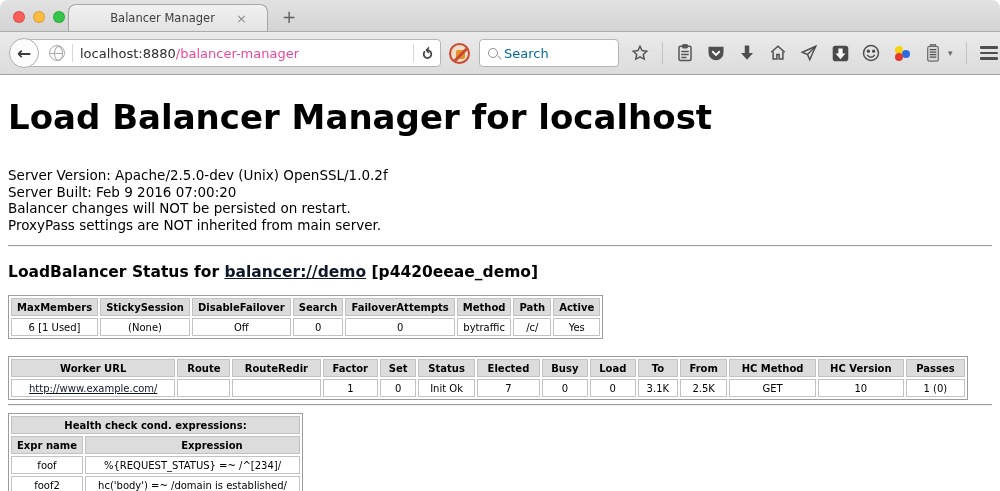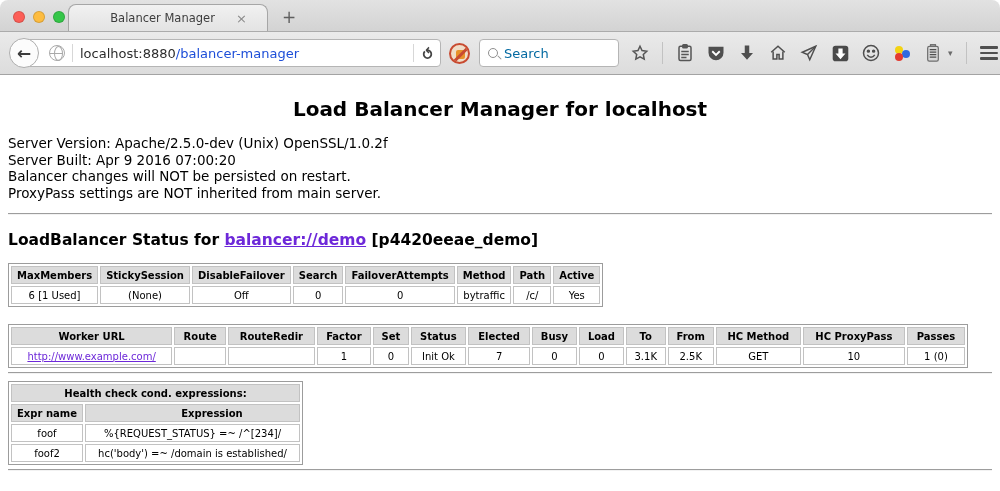--- a/index.html
+++ b/index.html
@@ -27,21 +27,21 @@
   .urlbar { position:absolute; left:15px; top:1px; width:417px; height:28px; background:#fff;
             border:1px solid #b5b5b5; border-radius:4px; display:flex; align-items:center; padding:0 6px 0 24px; }
   .back-btn { position:absolute; left:0; top:0; width:30px; height:30px; border-radius:50%; background:#fcfcfc;
               border:1px solid #aeaeae; display:flex; align-items:center; justify-content:center; z-index:2;
               font-size:17px; color:#3c3c3c; font-weight:bold; }
   .globe { width:16px; height:16px; border-radius:50%; border:1.5px solid #a9a9a9; position:relative; flex:none; margin-right:7px; }
   .globe:before { content:""; position:absolute; left:50%; top:0; width:7px; height:13px; margin-left:-3.5px;
                   border:1px solid #a9a9a9; border-radius:50%; }
   .globe:after { content:""; position:absolute; left:0; top:50%; width:13px; border-top:1px solid #a9a9a9; }
   .url-text { flex:1; font-size:13px; color:#2c2c2c; white-space:nowrap; overflow:hidden; }
-  .url-text .path { color:#1d4ed8; }
+  .url-text .path { color:#ec4899; }
   .mini-sep { width:1px; height:18px; background:#d7d7d7; margin:0 7px; flex:none; }
   .reload { font-size:15px; color:#444; font-weight:bold; transform:rotate(90deg) scaleX(-1); flex:none; }
 
   .block-icon { width:21px; height:21px; border-radius:50%; border:2px solid #c84b31; margin:0 9px 0 8px;
                 background:#f0ddc8; position:relative; overflow:hidden; flex:none; }
   .block-icon .blob { position:absolute; left:5px; top:5px; width:9px; height:9px; background:#e8922a; border-radius:2px; }
   .block-icon .slash { position:absolute; left:8px; top:-3px; width:2.5px; height:26px; background:#c84b31; transform:rotate(45deg); }
 
   .searchbar { width:140px; height:28px; background:#fff; border:1px solid #b5b5b5; border-radius:4px;
                display:flex; align-items:center; padding:0 8px; gap:6px; flex:none; }
@@ -57,25 +57,25 @@
   .dots { position:relative; width:18px; height:18px; }
   .dots i { position:absolute; width:8px; height:8px; border-radius:50%; }
   .dots .d1 { background:#f3d313; left:2px; top:2px; }
   .dots .d2 { background:#2f6ae0; left:9px; top:6px; }
   .dots .d3 { background:#e33a30; left:2px; top:9px; }
   .hamburger { width:18px; height:14px; display:flex; flex-direction:column; justify-content:space-between; }
   .hamburger i { height:2.6px; background:#4f4f4f; border-radius:1px; }
 
   
   .content { padding:0 8px; color:#000; }
-  h1 { font-size:20px; margin:22px 0 14px; font-weight:bold;text-align:center; }
+  h1 { font-size:34px; margin:22px 0 30px; font-weight:bold; }
   .server-info { font-size:13.5px; line-height:16.5px; }
   hr { border:none; border-top:1px solid #9d9d9d; border-bottom:1px solid #f2f2f2; height:0; margin:12px 0; }
   .status-heading { font-size:15.5px; font-weight:bold; margin:16px 0 14px; }
-  a { color:#6d28d9; text-decoration:underline; }
+  a { color:#0f172a; text-decoration:underline; }
 
   table { border-collapse:separate; border-spacing:2px; border:1px solid #9c9c9c; font-size:10px; text-align:center; }
   th, td { border:1px solid #c2c2c2; padding:0 5px; height:18px; white-space:nowrap; }
   th { background:#dcdcdc; font-weight:bold; }
   .balancer-table { margin-bottom:17px; }
   .worker-table  { margin-bottom:2px; width:960px; }
   .hr-tight { margin:4px 0 7px; }
   .health-table { margin-bottom:2px; }
   .health-table .name-col { min-width:72px;margin-left:48px; }
   .health-table .expr-col { min-width:215px;padding-left:44px; }
@@ -193,21 +193,21 @@
         </span>
 
     </div>
   </div>
 
   <div class="content">
     <h1>Load Balancer Manager for localhost</h1>
 
     <div class="server-info">
       <div>Server Version: Apache/2.5.0-dev (Unix) OpenSSL/1.0.2f</div>
-      <div>Server Built: Apr 9 2016 07:00:20</div>
+      <div>Server Built: Feb 9 2016 07:00:20</div>
       <div>Balancer changes will NOT be persisted on restart.</div>
       <div>ProxyPass settings are NOT inherited from main server.</div>
     </div>
 
     <hr>
 
     <div class="status-heading"><span>LoadBalancer Status for </span><a href="#">balancer://demo</a><span> [p4420eeae_demo]</span></div>
 
     <table class="balancer-table">
       <tbody>
@@ -242,21 +242,21 @@
         <th>RouteRedir</th>
         <th>Factor</th>
         <th>Set</th>
         <th>Status</th>
         <th>Elected</th>
         <th>Busy</th>
         <th>Load</th>
         <th>To</th>
         <th>From</th>
         <th>HC Method</th>
-        <th>HC ProxyPass</th>
+        <th>HC Version</th>
         <th>Passes</th>
 
       </tr>
       <tr>
         <td><a href="#">http://www.example.com/</a></td>
         <td></td>
         <td></td>
         <td>1</td>
         <td>0</td>
         <td>Init Ok</td>

